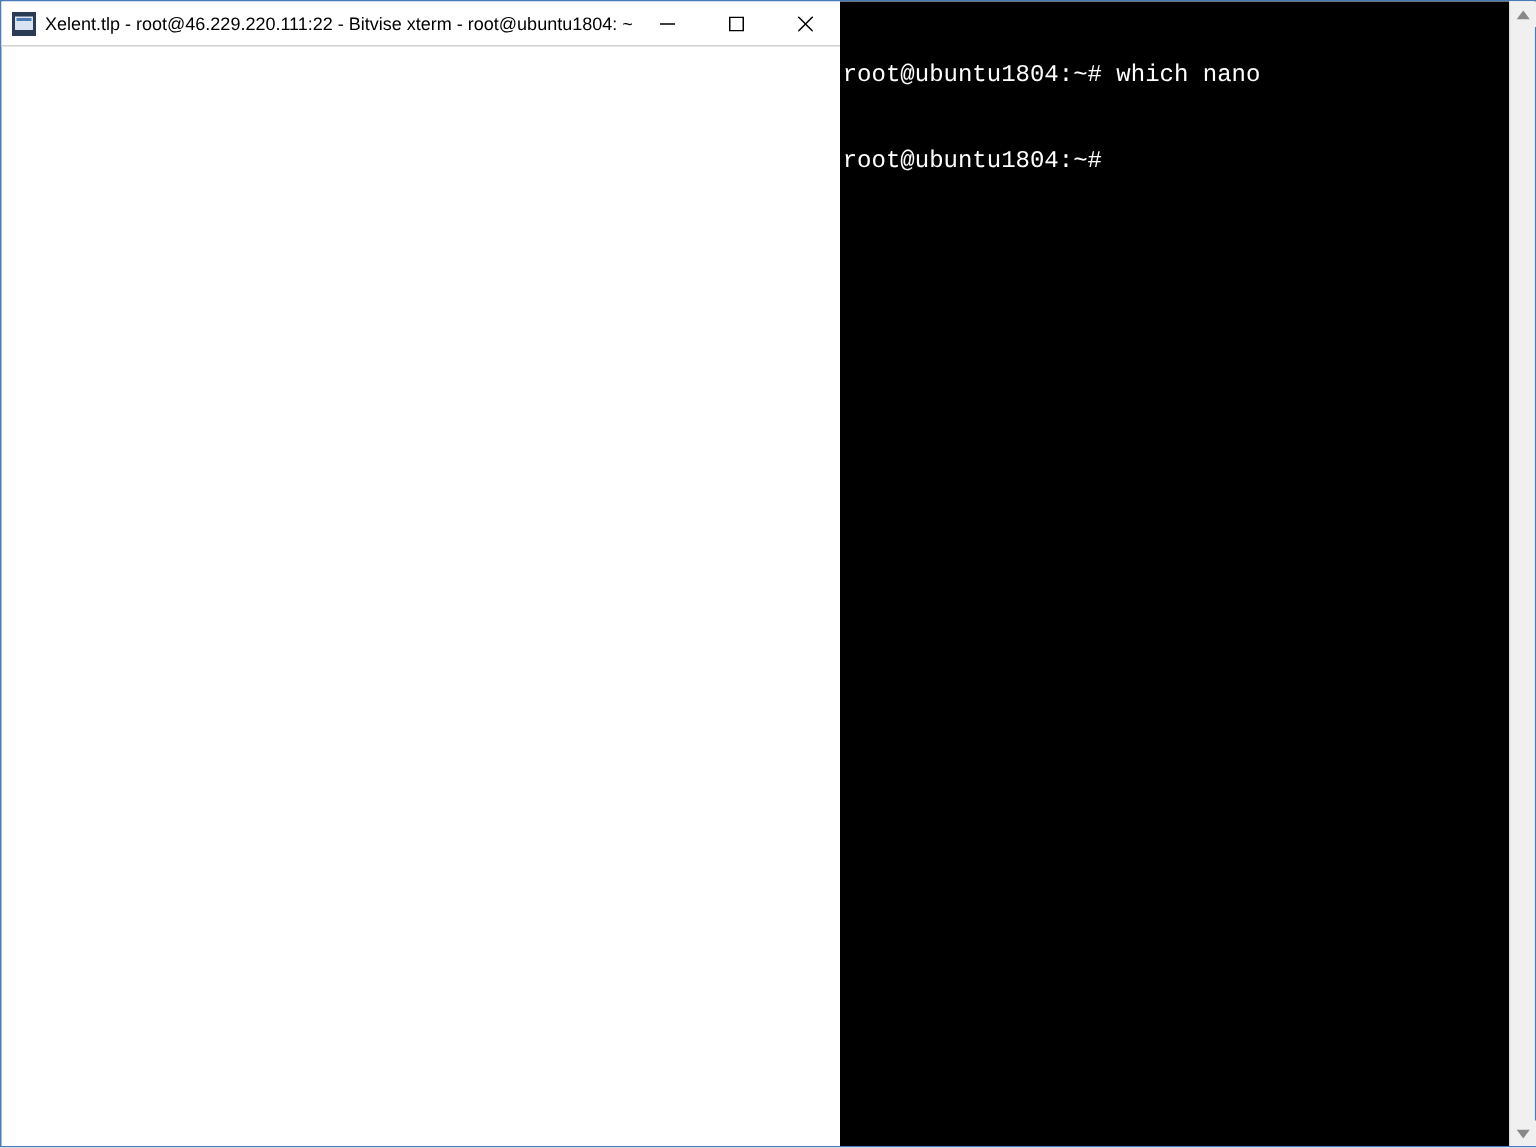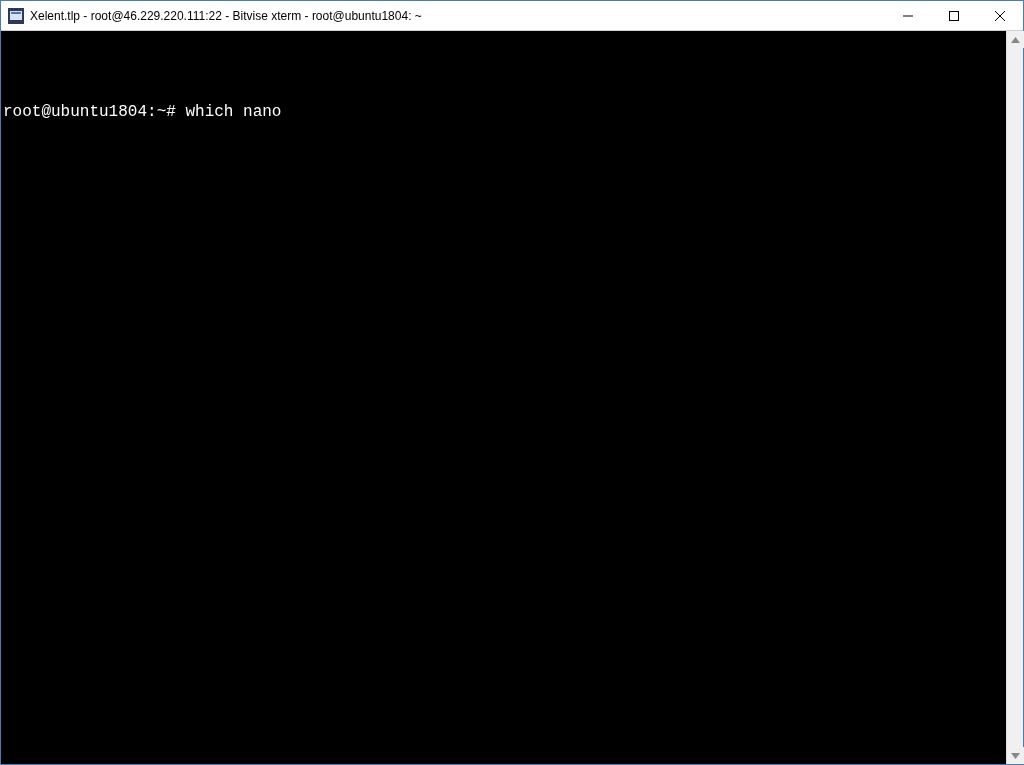--- a/index.html
+++ b/index.html
@@ -12,21 +12,21 @@
       height: 765px;
       font-family: "Segoe UI", Tahoma, sans-serif;
       background: #fff;
       overflow: hidden;
     }
     .window {
       width: 1024px;
       height: 765px;
       border: 1px solid #4a7bb7;
       display: flex;
-      flex-direction: column;
+      flex-direction: row;
       background: #fff;
       justify-content: flex-end;
     }
     .titlebar {
       height: 30px;
       background: #ffffff;
       display: flex;
       align-items: center;
       border-bottom: 1px solid #d0d0d0;
       font-size: 12px;
@@ -73,21 +73,20 @@
       font-family: Consolas, "Courier New", monospace;
       font-size: 16px;
       line-height: 19px;
       padding: 2px 2px;
       white-space: pre;
       overflow: hidden;
       margin: 0 0 0 0;
     }
     .terminal-line {
       display: block;
-      margin-top: 32px;
     }
     .scrollbar-vert {
       width: 17px;
       background: #f0f0f0;
       display: flex;
       flex-direction: column;
       justify-content: space-between;
       border-left: 1px solid #ddd;
     }
     .scroll-arrow {
@@ -132,20 +131,21 @@
         <svg width="10" height="10" viewBox="0 0 10 10">
           <line x1="0" y1="0" x2="10" y2="10" stroke="#000" stroke-width="1"></line>
           <line x1="10" y1="0" x2="0" y2="10" stroke="#000" stroke-width="1"></line>
         </svg>
       </button>
     </div>
   </div>
   <div class="body-area">
     <div class="terminal">
       <span class="terminal-line">root@ubuntu1804:~# which nano</span>
+      <span class="terminal-line">root@ubuntu1804:~#</span>
     </div>
     <div class="scrollbar-vert">
       <div class="scroll-arrow">
         <svg width="9" height="6" viewBox="0 0 9 6">
           <polygon points="4.5,0 9,6 0,6" fill="#888"></polygon>
         </svg>
       </div>
       <div class="scroll-arrow">
         <svg width="9" height="6" viewBox="0 0 9 6">
           <polygon points="0,0 9,0 4.5,6" fill="#888"></polygon>

